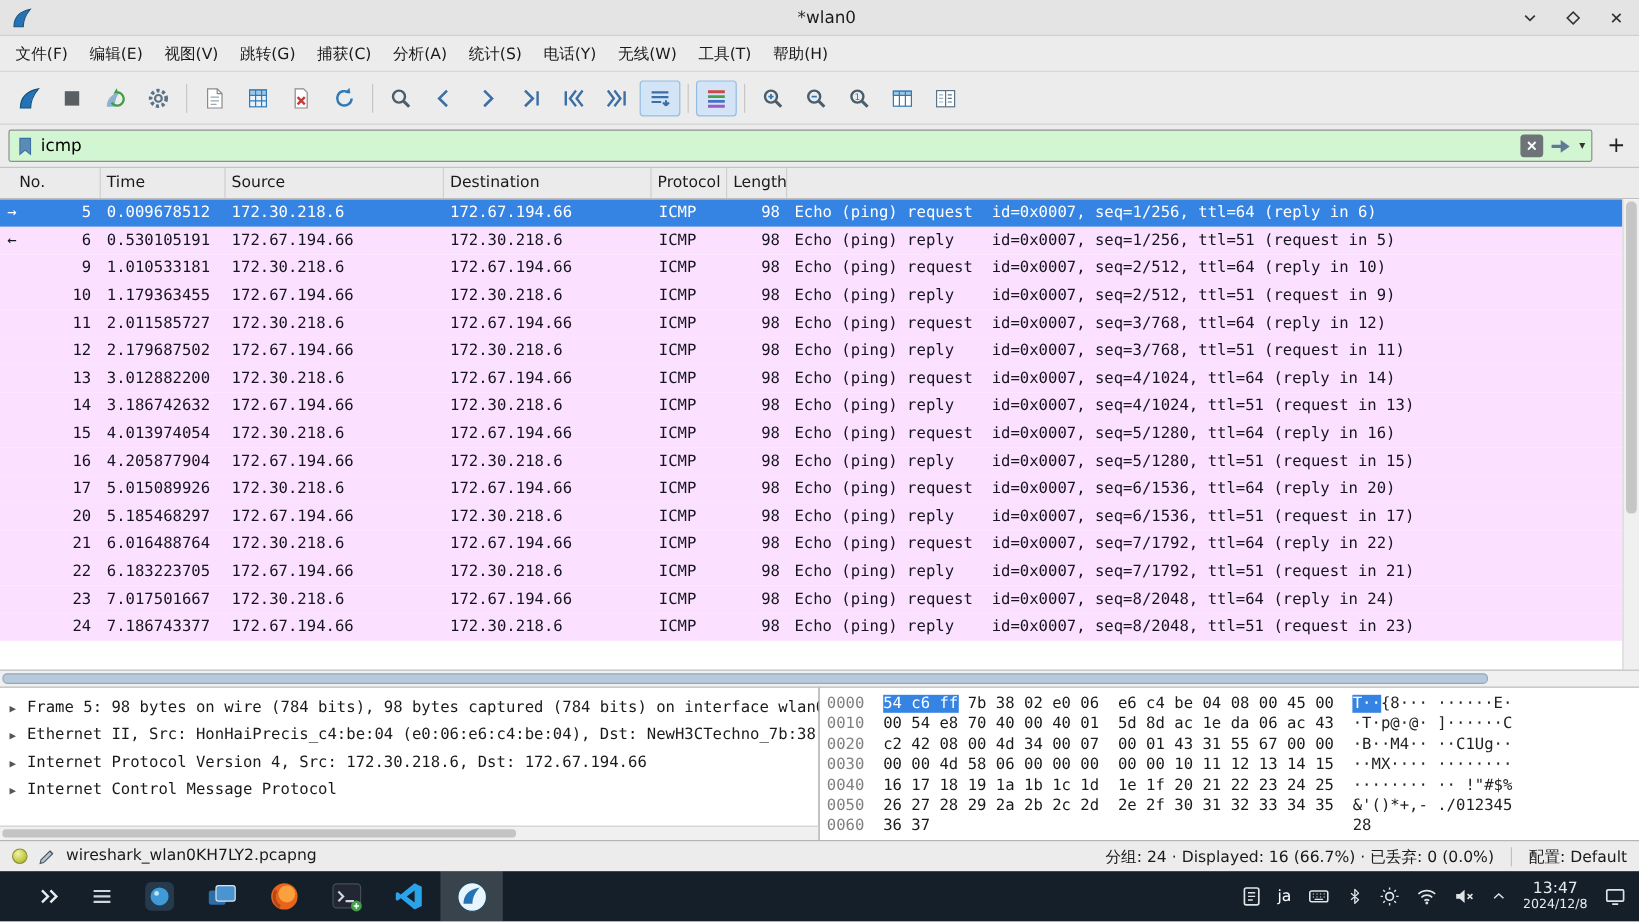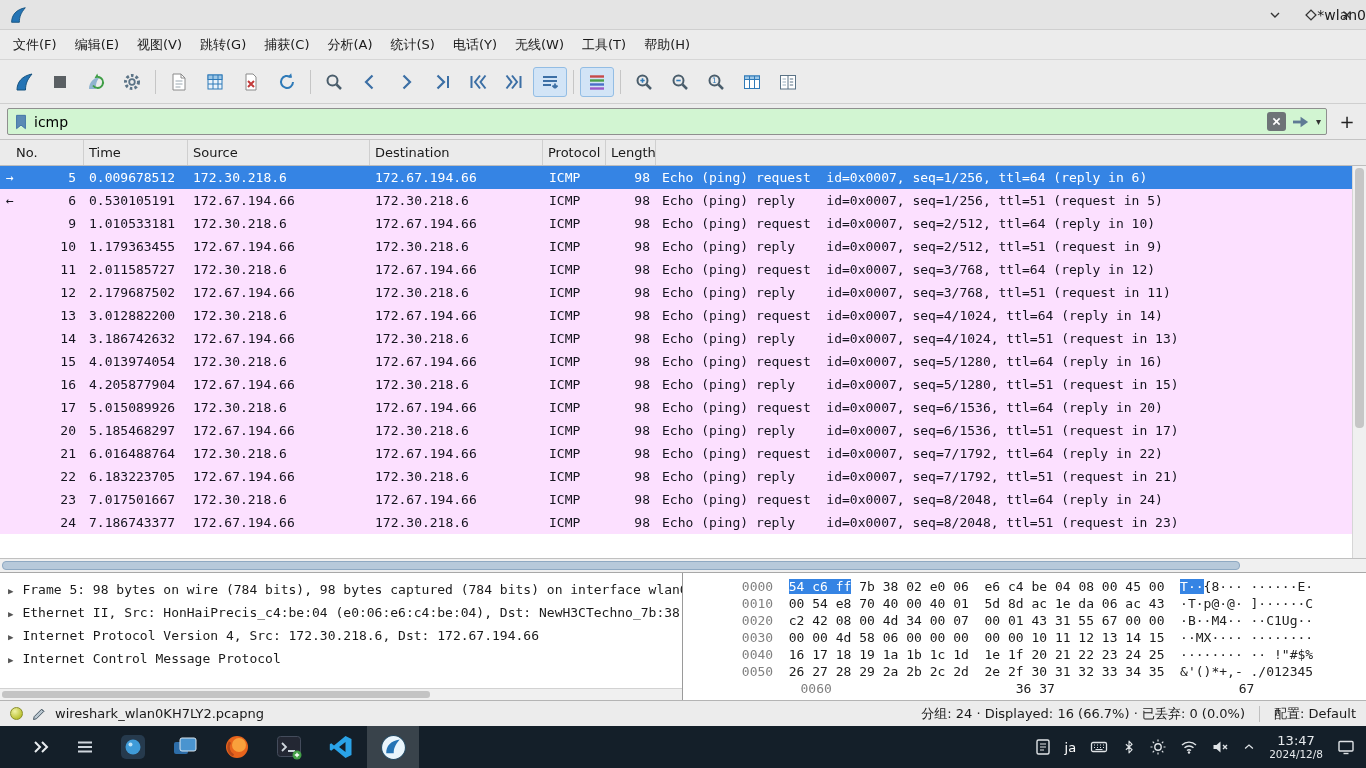--- a/index.html
+++ b/index.html
@@ -4,21 +4,21 @@
 <style>
   * { margin:0; padding:0; box-sizing:border-box; }
   html,body { width:1366px; height:768px; overflow:hidden; }
   body { font-family:"DejaVu Sans", sans-serif; font-size:13px; color:#1a1a1a;
          background:#e9e9e9; display:flex; flex-direction:column; cursor:default; }
   svg { display:block; }
 
   
   .titlebar { height:30px; background:#e4e4e4; border-bottom:1px solid #cfcfcf;
               display:flex; align-items:center; padding:0 8px; position:relative; }
-  .titlebar .title { position:absolute; left:0; right:0; text-align:right; font-size:14px;margin-left:12px; }
+  .titlebar .title { position:absolute; left:0; right:0; text-align:center; font-size:14px;margin-left:12px; }
   .win-controls { margin-left:auto; display:flex; gap:14px; z-index:2; }
   .win-controls span { width:22px; height:22px; display:flex; align-items:center; justify-content:center; }
 
   
   .menubar { height:30px; background:#ececec; border-bottom:1px solid #d6d6d6;
              display:flex; align-items:center; padding-left:4px; }
   .menu-item { padding:4px 9px; font-size:13px; }
 
   
   .toolbar { height:44px; background:#ececec; border-bottom:1px solid #cfcfcf;
@@ -78,21 +78,21 @@
   .details { width:683px; border-right:1px solid #9a9a9a; position:relative; overflow:hidden; }
   .details-rows { padding-top:5px; }
   .drow { height:23px; line-height:23px; white-space:pre; overflow:hidden; padding-left:8px;
           font-family:"DejaVu Sans Mono", monospace; font-size:13px; }
   .exp { color:#555; font-size:9px; margin-right:9px; font-style:normal; }
   .details-hscroll { position:absolute; left:0; right:0; bottom:0; height:12px; background:#f0f0f0;
                      border-top:1px solid #d2d2d2; }
   .details-hscroll .handle { position:absolute; top:2px; left:2px; width:428px; height:7px;
                              background:#c4c4c4; border-radius:3px; }
   .hexpane { flex:1; padding:5px 0 0 6px; font-family:"DejaVu Sans Mono", monospace; font-size:13px; }
-  .hexline { height:17px; line-height:17px; white-space:pre;text-align:center; }
+  .hexline { height:17px; line-height:17px; white-space:pre; }
   .off { display:inline-block; width:4ch; color:#808080; }
   .hx  { display:inline-block; width:48ch; margin-left:2ch; white-space:pre; }
   .asc { display:inline-block; margin-left:2ch; white-space:pre; color:#222; }
   .hl  { background:#3584e4; color:#fff; }
 
   
   .statusbar { height:26px; background:#ececec; border-top:1px solid #b4b4b4;
                display:flex; align-items:center; padding:0 10px; gap:8px; font-size:13px; }
   .expert-dot { width:13px; height:13px; border-radius:50%; border:1px solid #8a8f2a;
                 background:radial-gradient(circle at 35% 30%, #f0f2a6, #b9c02e 75%); }
@@ -522,21 +522,21 @@
       <div class="hexline"><span class="off">0010</span><span class="hx"><span class="hl"></span><span>00 54 e8 70 40 00 40 01  5d 8d ac 1e da 06 ac 43</span></span><span class="asc"><span class="hl"></span><span>·T·p@·@· ]······C</span></span></div>
 
       <div class="hexline"><span class="off">0020</span><span class="hx"><span class="hl"></span><span>c2 42 08 00 4d 34 00 07  00 01 43 31 55 67 00 00</span></span><span class="asc"><span class="hl"></span><span>·B··M4·· ··C1Ug··</span></span></div>
 
       <div class="hexline"><span class="off">0030</span><span class="hx"><span class="hl"></span><span>00 00 4d 58 06 00 00 00  00 00 10 11 12 13 14 15</span></span><span class="asc"><span class="hl"></span><span>··MX···· ········</span></span></div>
 
       <div class="hexline"><span class="off">0040</span><span class="hx"><span class="hl"></span><span>16 17 18 19 1a 1b 1c 1d  1e 1f 20 21 22 23 24 25</span></span><span class="asc"><span class="hl"></span><span>········ ·· !"#$%</span></span></div>
 
       <div class="hexline"><span class="off">0050</span><span class="hx"><span class="hl"></span><span>26 27 28 29 2a 2b 2c 2d  2e 2f 30 31 32 33 34 35</span></span><span class="asc"><span class="hl"></span><span>&amp;'()*+,- ./012345</span></span></div>
 
-      <div class="hexline"><span class="off">0060</span><span class="hx"><span class="hl"></span><span>36 37</span></span><span class="asc"><span class="hl"></span><span>67</span></span></div>
+      <div class="hexline"><span class="off">0060</span><span class="hx"><span class="hl"></span><span>36 37</span></span><span class="asc"><span class="hl"></span><span>28</span></span></div>
     </div>
 </div>
 
 <div class="statusbar">
   <span class="expert-dot"></span>
   <span>
       <svg width="16" height="16" viewBox="0 0 16 16">
         <path d="M2.5 13.5 L3.2 10.6 L10.6 3.2 L12.8 5.4 L5.4 12.8 Z" fill="#b9c6cf" stroke="#4a5a66"></path>
         <path d="M10.6 3.2 L12.8 5.4" stroke="#4a5a66"></path>
       </svg>

